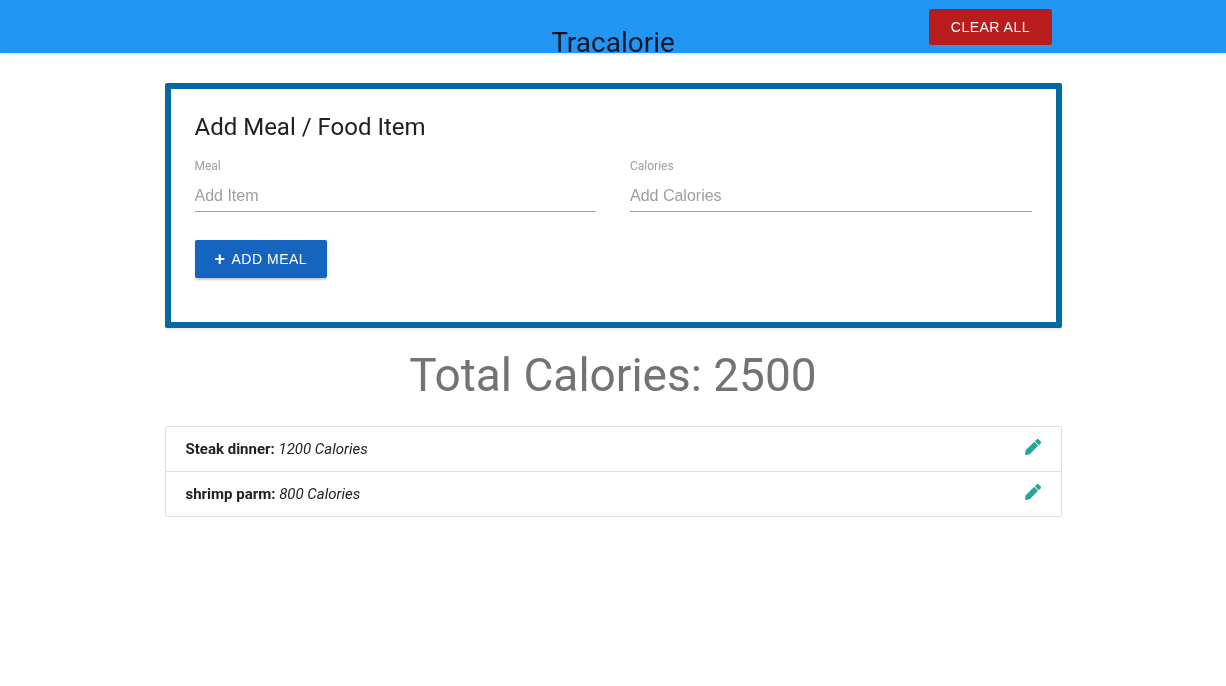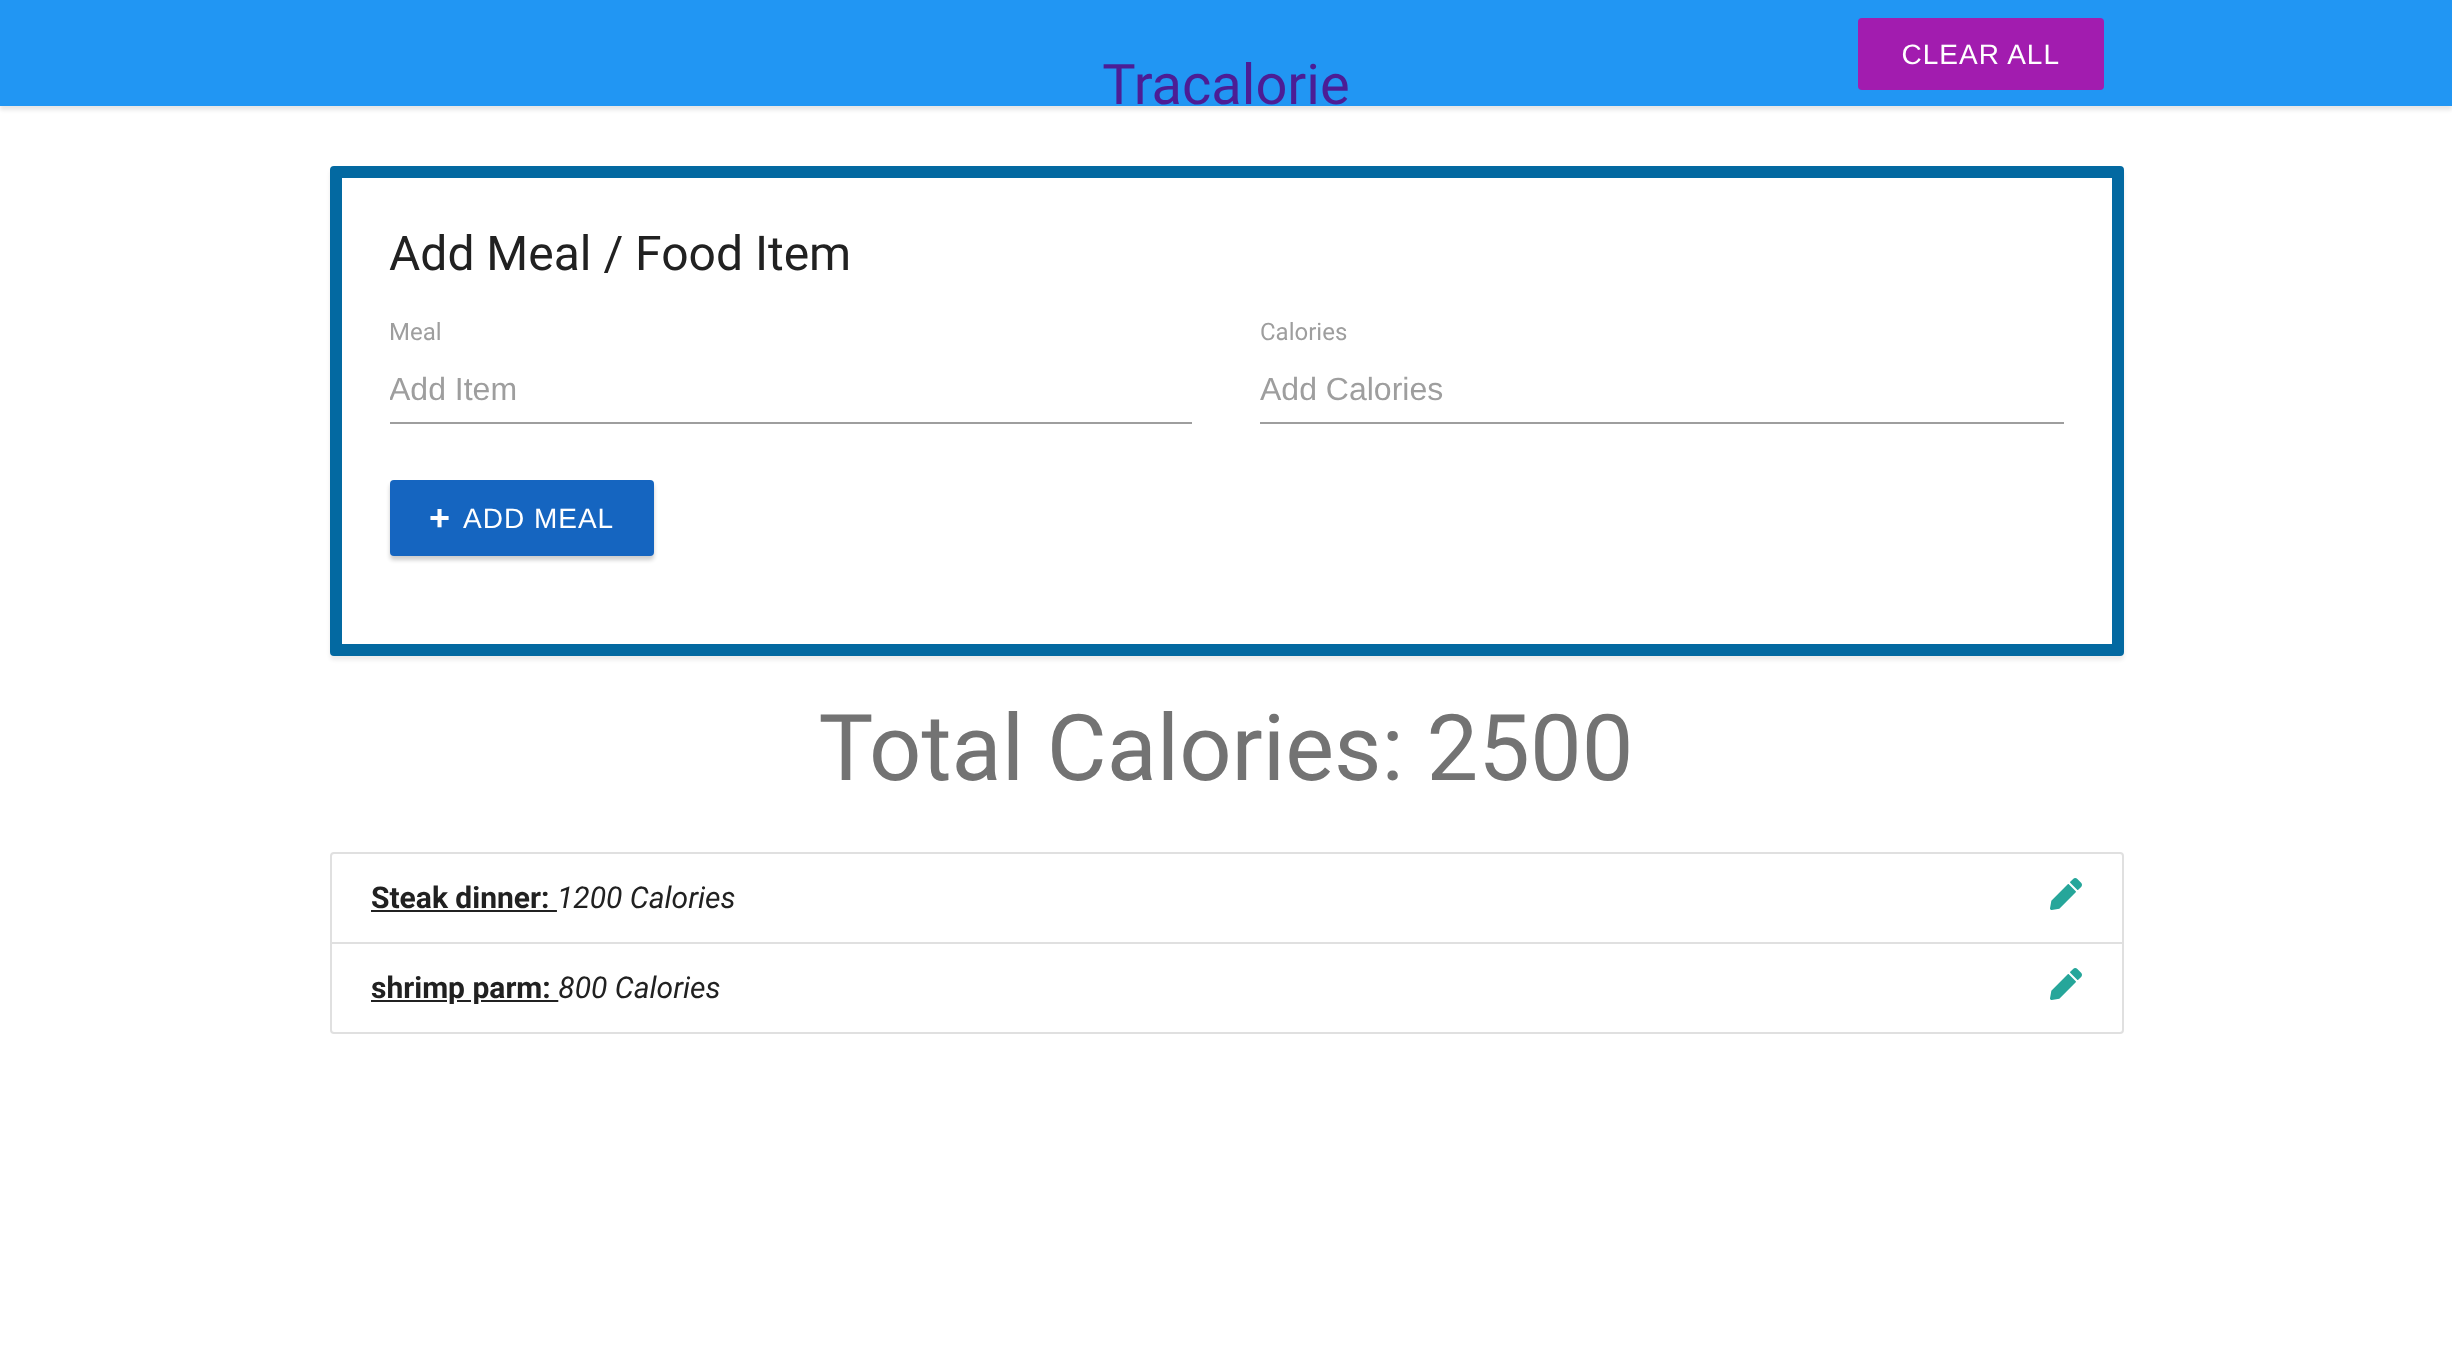--- a/index.html
+++ b/index.html
@@ -15,29 +15,29 @@
     .navbar {
       background: #2196f3;
       height: 53px;
       display: flex;
       align-items: center;
       justify-content: center;
       position: relative;
       box-shadow: 0 2px 2px rgba(0,0,0,0.1);
     }
     .navbar-title {
-      color: #4c1d95;
+      color: #0f172a;
       font-size: 28px;
       font-weight: 400;
       margin-top: 32px;
     }
     .clear-all-btn {
       position: absolute;
       right: 174px;
-      background: #a21caf;
+      background: #b91c1c;
       color: #fff;
       border: none;
       padding: 10px 22px;
       font-size: 14px;
       font-weight: 500;
       letter-spacing: 0.5px;
       cursor: pointer;
       text-transform: uppercase;
       border-radius: 2px;
     }
@@ -126,21 +126,20 @@
       display: flex;
       justify-content: space-between;
       align-items: center;
       font-size: 15px;
     }
     .item-list li:last-child {
       border-bottom: none;
     }
     .item-text strong {
       font-weight: 700;
-      text-decoration: underline;
     }
     .item-text em {
       font-style: italic;
       font-weight: 400;
     }
     .edit-icon {
       color: #26a69a;
       cursor: pointer;
       width: 16px;
       height: 16px;

